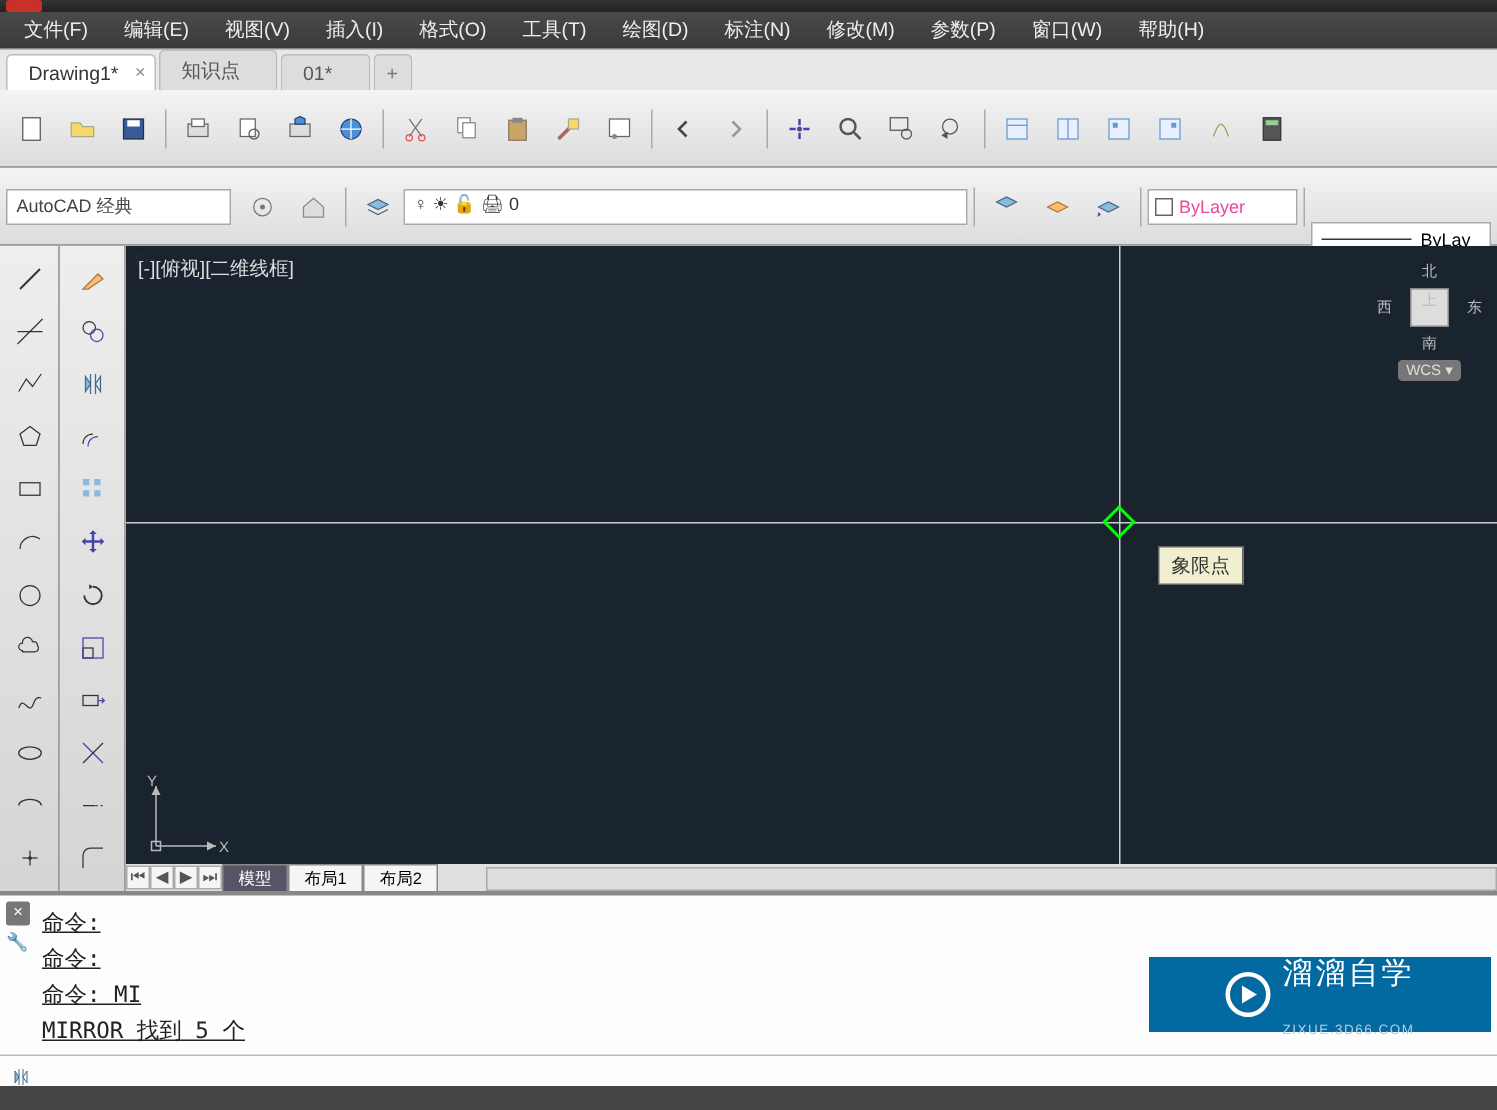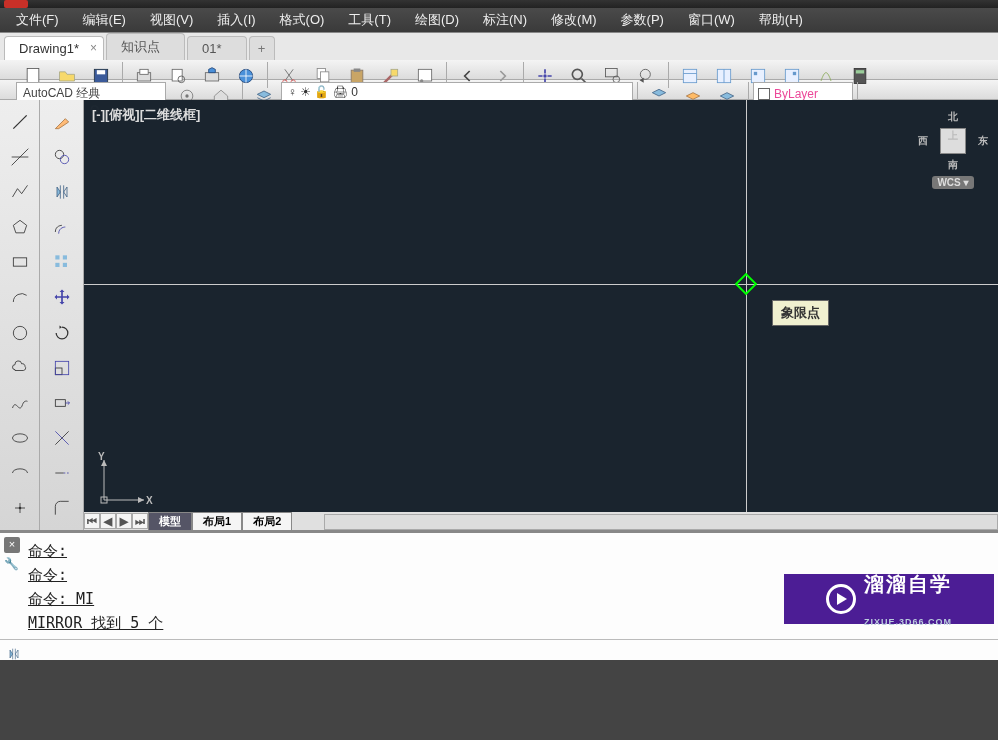--- a/index.html
+++ b/index.html
@@ -10,38 +10,38 @@
 
 .menubar { height: 22px; background: linear-gradient(#4a4a4a,#3a3a3a); display: flex; align-items: center; padding: 12px 4px; }
 .menubar .menu-item { color: #eee; padding: 3px 12px; cursor: pointer; font-size: 13px; }
 
 .tabbar { height: 28px; background: #e8e8e8; display: flex; align-items: flex-end; padding: 0 4px; border-top: 1px solid #888; }
 .doc-tab { background: #fff; border: 1px solid #bbb; border-bottom: none; padding: 4px 24px 4px 14px; margin-right: 2px; border-radius: 4px 4px 0 0; font-size: 13px; color: #333; position: relative; cursor: pointer; }
 .doc-tab .close { position: absolute; right: 6px; top: 4px; color: #888; font-size: 12px; }
 .doc-tab.inactive { background: #ddd; color: #555; }
 .doc-tab.add { width: 26px; padding: 4px 6px; text-align: center; color: #777; }
 
-.toolbar-row { background: linear-gradient(#f4f4f4,#dcdcdc); border-bottom: 1px solid #aaa; display: flex; padding: 2px 16px; height: 20px; }
+.toolbar-row { background: linear-gradient(#f4f4f4,#dcdcdc); border-bottom: 1px solid #aaa; display: flex; align-items: center; padding: 2px 4px; height: 52px; }
 .tool-btn { width: 30px; height: 28px; margin: 0 2px; display: inline-flex; align-items: center; justify-content: center; border: 1px solid transparent; border-radius: 3px; cursor: pointer; }
 .tool-btn svg { pointer-events: none; }
 .sep { width: 1px; height: 26px; background: #aaa; margin: 0 4px; }
 .workspace-combo { width: 150px; height: 24px; border: 1px solid #aaa; background: #fff; padding: 2px 6px; font-size: 12px; color: #444; margin-right: 4px; }
 .layer-combo { flex: 1; height: 24px; border: 1px solid #aaa; background: #fff; padding: 2px 6px; font-size: 12px; color: #333; }
 .bylayer-combo { width: 100px; height: 24px; border: 1px solid #aaa; background: #fff; padding: 2px 4px; font-size: 12px; color: #ec4899; display: flex; align-items: center; }
 .bylayer-combo .swatch { width: 12px; height: 12px; border: 1px solid #666; margin-right: 4px; }
 .line-combo { width: 120px; height: 24px; border: 1px solid #aaa; background: #fff; padding: 2px 6px; display: flex; align-items: center; font-size: 12px; margin-top: 44px; }
 .line-combo .line-sample { width: 60px; height: 1px; background: #333; margin-right: 6px; }
 
 .work-area { display: flex; height: 430px; }
 .ribbon-left { width: 40px; background: linear-gradient(#eee,#d5d5d5); border-right: 1px solid #aaa; display: flex; flex-direction: column; align-items: center; padding: 4px 0; }
 .ribbon-left .tool-btn { width: 32px; height: 32px; margin: 2px 0; }
 .ribbon-left2 { width: 44px; background: linear-gradient(#eee,#d5d5d5); border-right: 1px solid #aaa; display: flex; flex-direction: column; align-items: center; padding: 4px 0; }
 .ribbon-left2 .tool-btn { width: 36px; height: 32px; margin: 2px 0; }
 
-.canvas-wrap { flex: 1; position: relative; background: #1a242e; overflow: hidden; font-weight: bold; }
+.canvas-wrap { flex: 1; position: relative; background: #1a242e; overflow: hidden; }
 .canvas-header { position: absolute; top: 6px; left: 8px; color: #ddd; font-size: 13px; }
 .crosshair-h { position: absolute; top: 184px; left: 0; right: 0; height: 1px; background: #ccc; }
 .crosshair-v { position: absolute; top: 0; bottom: 16px; left: 662px; width: 1px; background: #ccc; }
 .snap-marker { position: absolute; top: 176px; left: 654px; width: 16px; height: 16px; transform: rotate(45deg); border: 2px solid #00ff00; }
 .tooltip { position: absolute; top: 200px; left: 688px; background: #f0f0d0; border: 1px solid #666; padding: 3px 8px; font-size: 13px; color: #333; }
 .ucs-icon { position: absolute; bottom: 20px; left: 10px; width: 60px; height: 60px; color: #bbb; }
 .viewcube { position: absolute; top: 10px; right: 10px; width: 70px; height: 70px; color: #bbb; text-align: center; font-size: 10px;}
 .viewcube .cube { width: 26px; height: 26px; background: #ddd; border: 1px solid #888; margin: 4px auto; }
 .viewcube .wcs { background: #777; color: #ddd; padding: 1px 5px; border-radius: 3px; font-size: 10px; display: inline-block; margin-top: 4px;}
 .layout-tabs { position: absolute; bottom: 0; left: 0; right: 0; height: 18px; background: #e0e0e0; display: flex; align-items: center; font-size: 11px; }
@@ -49,21 +49,21 @@
 .layout-tab { padding: 1px 10px; border: 1px solid #888; background: #f5f5f5; cursor: pointer; }
 .layout-tab.active { background: #556; color: #fff; }
 .scrollbar-h { position: absolute; bottom: 0; right: 0; height: 16px; left: 240px; background: #ddd; border: 1px solid #aaa; }
 
 .cmdline-area { background: #fdfdfd; border-top: 3px solid #888; height: 130px; position: relative; }
 .cmd-close { position: absolute; left: 4px; top: 4px; width: 16px; height: 16px; background: #777; color: #fff; text-align: center; line-height: 14px; font-size: 11px; cursor: pointer; border-radius: 2px;}
 .cmd-wrench { position: absolute; left: 4px; top: 24px; width: 16px; height: 16px; color: #666; text-align: center; }
 .cmd-text { padding: 6px 8px 4px 28px; font-family: SimSun, monospace; font-size: 15px; line-height: 1.6; color: #222; white-space: pre-wrap; text-decoration: underline; }
 .cmd-input-line { border-top: 1px solid #bbb; padding: 4px 8px 4px 28px; font-family: SimSun, monospace; font-size: 15px; font-weight: bold; position: relative; }
 .cmd-input-line .icon { position: absolute; left: 6px; top: 6px; width: 16px; height: 16px;}
-.watermark { position: absolute; right: 4px; bottom: 36px; width: 210px; height: 50px; background: #4c1d95; color: #fff; display: flex; align-items: center; justify-content: center; font-size: 20px; font-weight: bold; letter-spacing: 2px; z-index: 5;}
+.watermark { position: absolute; right: 4px; bottom: 36px; width: 228px; height: 50px; background: #0369a1; color: #fff; display: flex; align-items: center; justify-content: center; font-size: 20px; font-weight: normal; letter-spacing: 2px; z-index: 5;}
 .watermark .play { width: 30px; height: 30px; border: 3px solid #fff; border-radius: 50%; display: flex; align-items: center; justify-content: center; margin-right: 8px; }
 .watermark .play::after { content: ""; border-left: 10px solid #fff; border-top: 6px solid transparent; border-bottom: 6px solid transparent; margin-left: 3px;}
 .watermark .sub { font-size: 9px; display: block; letter-spacing: 1px; margin-top: 19px; color: #bcd; }
 
 svg { width: 20px; height: 20px; }
 </style>
 </head>
 <body>
 
 <div class="titlebar">

